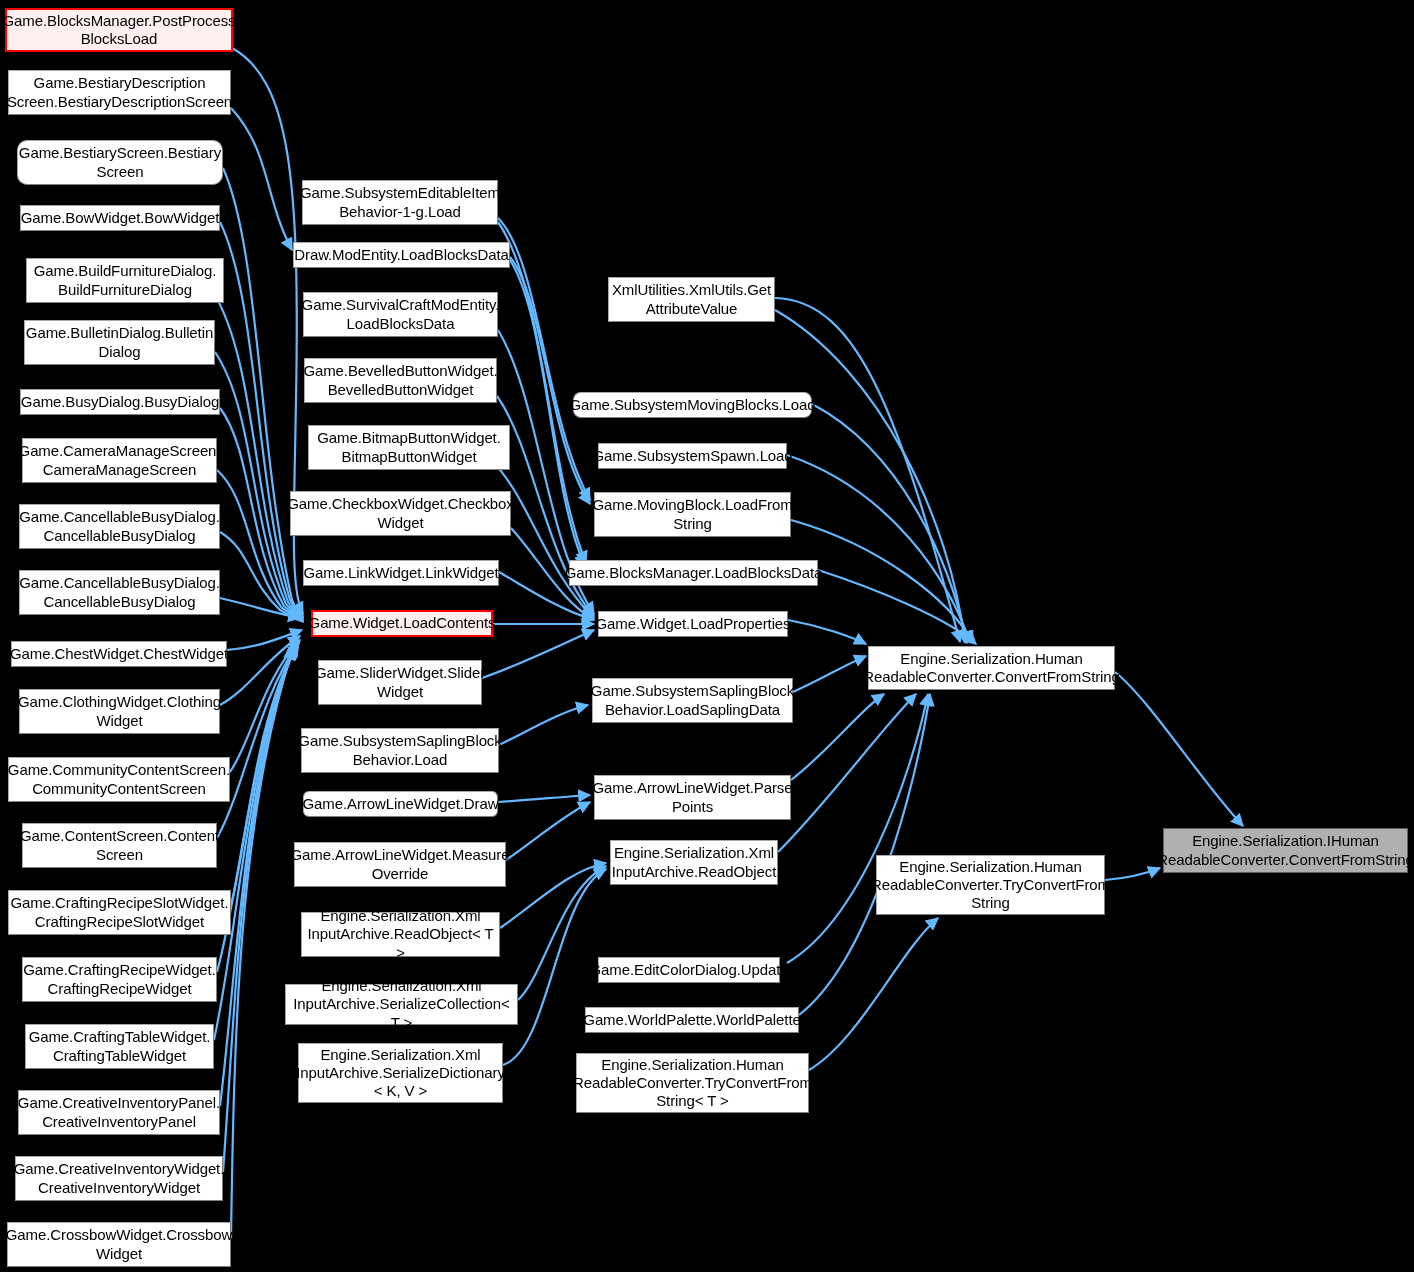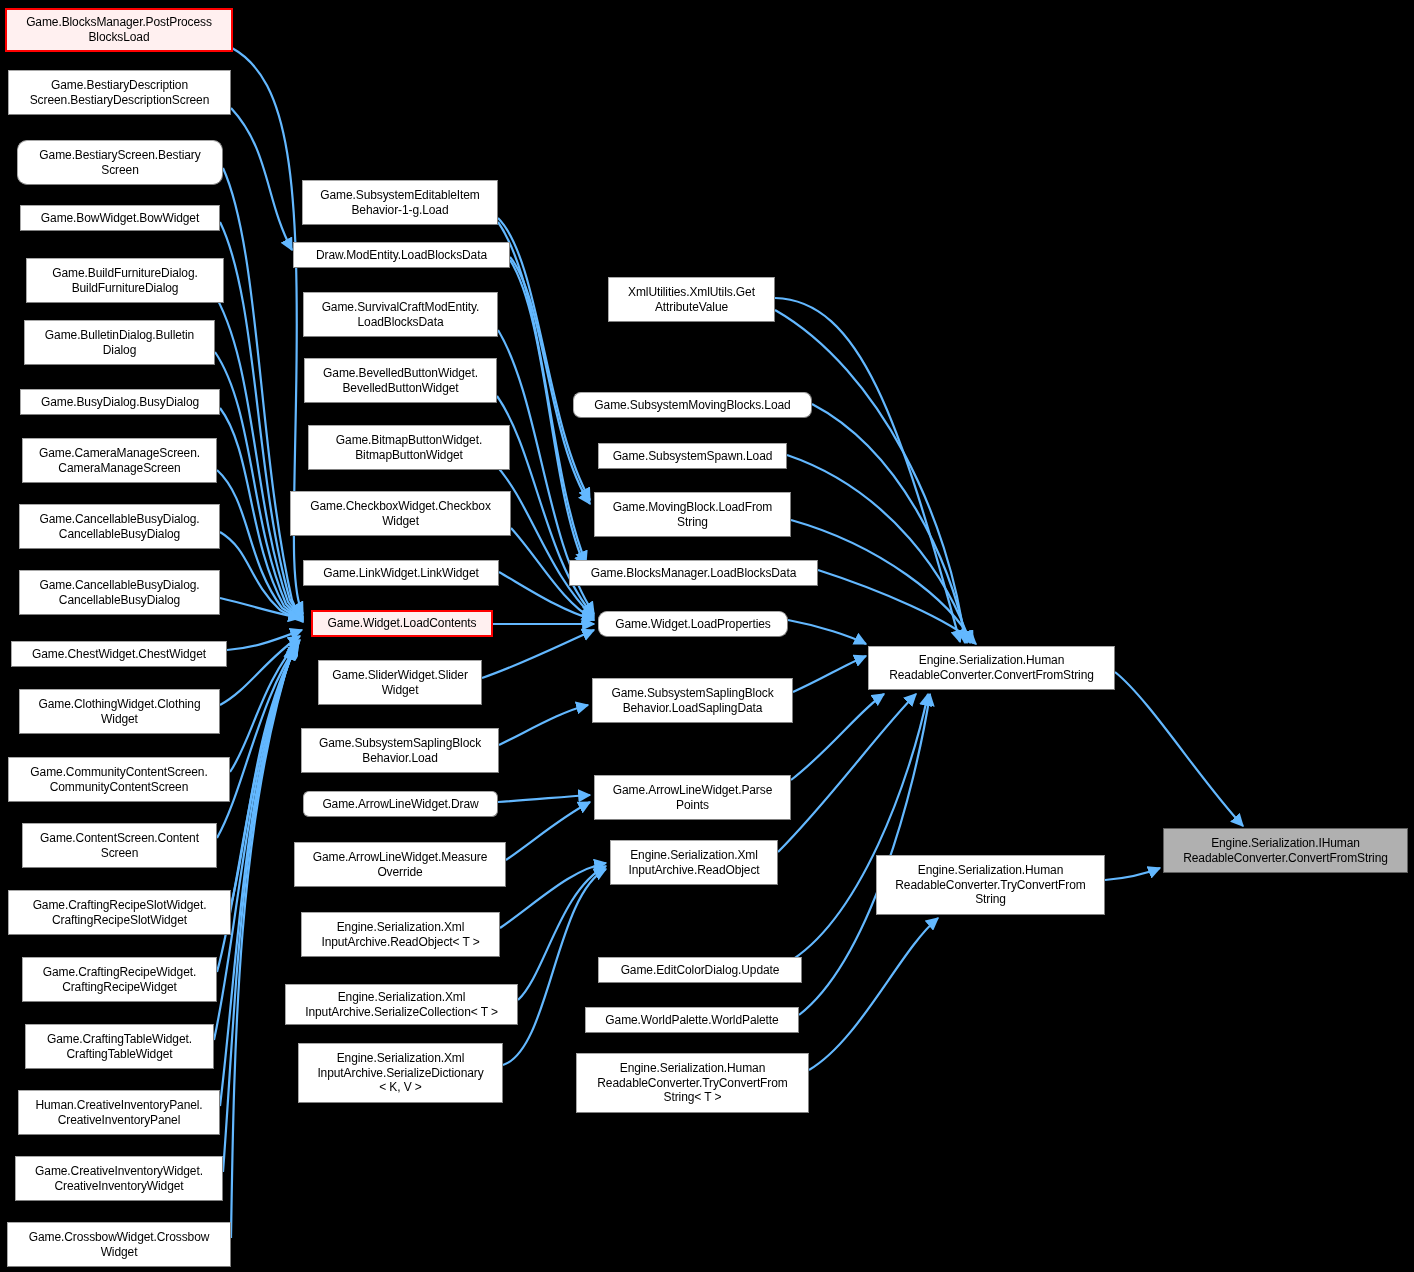--- a/index.html
+++ b/index.html
@@ -24,21 +24,21 @@
     pointer-events: none;
   }
   .node {
     position: absolute;
     box-sizing: border-box;
     background: #ffffff;
     border: 1px solid #808080;
     border-top-color: #a8a8a8;
     border-left-color: #a8a8a8;
     color: #000000;
-    font-size: 12px;
+    font-size: 15px;
     line-height: 1.22;
     display: flex;
     align-items: center;
     justify-content: center;
     text-align: center;
     padding: 1px 3px;
     white-space: pre-line;
     letter-spacing: -0.1px;
   }
   .node.highlight {
@@ -140,21 +140,21 @@
       <div class="node" style="left: 8px; top: 757px; width: 222px; height: 45px;">Game.CommunityContentScreen.
 CommunityContentScreen</div>
       <div class="node" style="left: 22px; top: 823px; width: 195px; height: 45px;">Game.ContentScreen.Content
 Screen</div>
       <div class="node" style="left: 8px; top: 890px; width: 223px; height: 45px;">Game.CraftingRecipeSlotWidget.
 CraftingRecipeSlotWidget</div>
       <div class="node" style="left: 22px; top: 957px; width: 195px; height: 45px;">Game.CraftingRecipeWidget.
 CraftingRecipeWidget</div>
       <div class="node" style="left: 25px; top: 1024px; width: 189px; height: 45px;">Game.CraftingTableWidget.
 CraftingTableWidget</div>
-      <div class="node" style="left: 18px; top: 1090px; width: 202px; height: 45px;">Human.CreativeInventoryPanel.
+      <div class="node" style="left: 18px; top: 1090px; width: 202px; height: 45px;">Game.CreativeInventoryPanel.
 CreativeInventoryPanel</div>
       <div class="node" style="left: 15px; top: 1156px; width: 208px; height: 45px;">Game.CreativeInventoryWidget.
 CreativeInventoryWidget</div>
       <div class="node" style="left: 7px; top: 1222px; width: 224px; height: 45px;">Game.CrossbowWidget.Crossbow
 Widget</div>
       <div class="node" style="left: 302px; top: 180px; width: 196px; height: 45px;">Game.SubsystemEditableItem
 Behavior-1-g.Load</div>
       <div class="node" style="left: 293px; top: 242px; width: 217px; height: 26px;">Draw.ModEntity.LoadBlocksData</div>
       <div class="node" style="left: 303px; top: 292px; width: 195px; height: 45px;">Game.SurvivalCraftModEntity.
 LoadBlocksData</div>
@@ -180,28 +180,28 @@
       <div class="node" style="left: 298px; top: 1043px; width: 205px; height: 60px;">Engine.Serialization.Xml
 InputArchive.SerializeDictionary
 &lt; K, V &gt;</div>
       <div class="node" style="left: 608px; top: 277px; width: 167px; height: 45px;">XmlUtilities.XmlUtils.Get
 AttributeValue</div>
       <div class="node" style="left: 573px; top: 392px; width: 239px; height: 26px; border-radius: 8px;">Game.SubsystemMovingBlocks.Load</div>
       <div class="node" style="left: 598px; top: 443px; width: 189px; height: 26px;">Game.SubsystemSpawn.Load</div>
       <div class="node" style="left: 594px; top: 492px; width: 197px; height: 45px;">Game.MovingBlock.LoadFrom
 String</div>
       <div class="node" style="left: 569px; top: 560px; width: 249px; height: 26px;">Game.BlocksManager.LoadBlocksData</div>
-      <div class="node" style="left: 598px; top: 611px; width: 190px; height: 26px; border-radius: 9px;">Game.Widget.LoadProperties</div>
+      <div class="node" style="left: 598px; top: 611px; width: 190px; height: 26px;">Game.Widget.LoadProperties</div>
       <div class="node" style="left: 592px; top: 678px; width: 201px; height: 45px;">Game.SubsystemSaplingBlock
 Behavior.LoadSaplingData</div>
       <div class="node" style="left: 594px; top: 775px; width: 197px; height: 45px;">Game.ArrowLineWidget.Parse
 Points</div>
       <div class="node" style="left: 610px; top: 840px; width: 168px; height: 45px;">Engine.Serialization.Xml
 InputArchive.ReadObject</div>
-      <div class="node" style="left: 598px; top: 957px; width: 204px; height: 26px;">Game.EditColorDialog.Update</div>
+      <div class="node" style="left: 598px; top: 957px; width: 182px; height: 26px;">Game.EditColorDialog.Update</div>
       <div class="node" style="left: 585px; top: 1007px; width: 214px; height: 26px;">Game.WorldPalette.WorldPalette</div>
       <div class="node" style="left: 576px; top: 1053px; width: 233px; height: 60px;">Engine.Serialization.Human
 ReadableConverter.TryConvertFrom
 String&lt; T &gt;</div>
       <div class="node" style="left: 868px; top: 646px; width: 247px; height: 44px;">Engine.Serialization.Human
 ReadableConverter.ConvertFromString</div>
       <div class="node" style="left: 876px; top: 855px; width: 229px; height: 60px;">Engine.Serialization.Human
 ReadableConverter.TryConvertFrom
 String</div>
       <div class="node current" style="left: 1163px; top: 828px; width: 245px; height: 45px;">Engine.Serialization.IHuman

